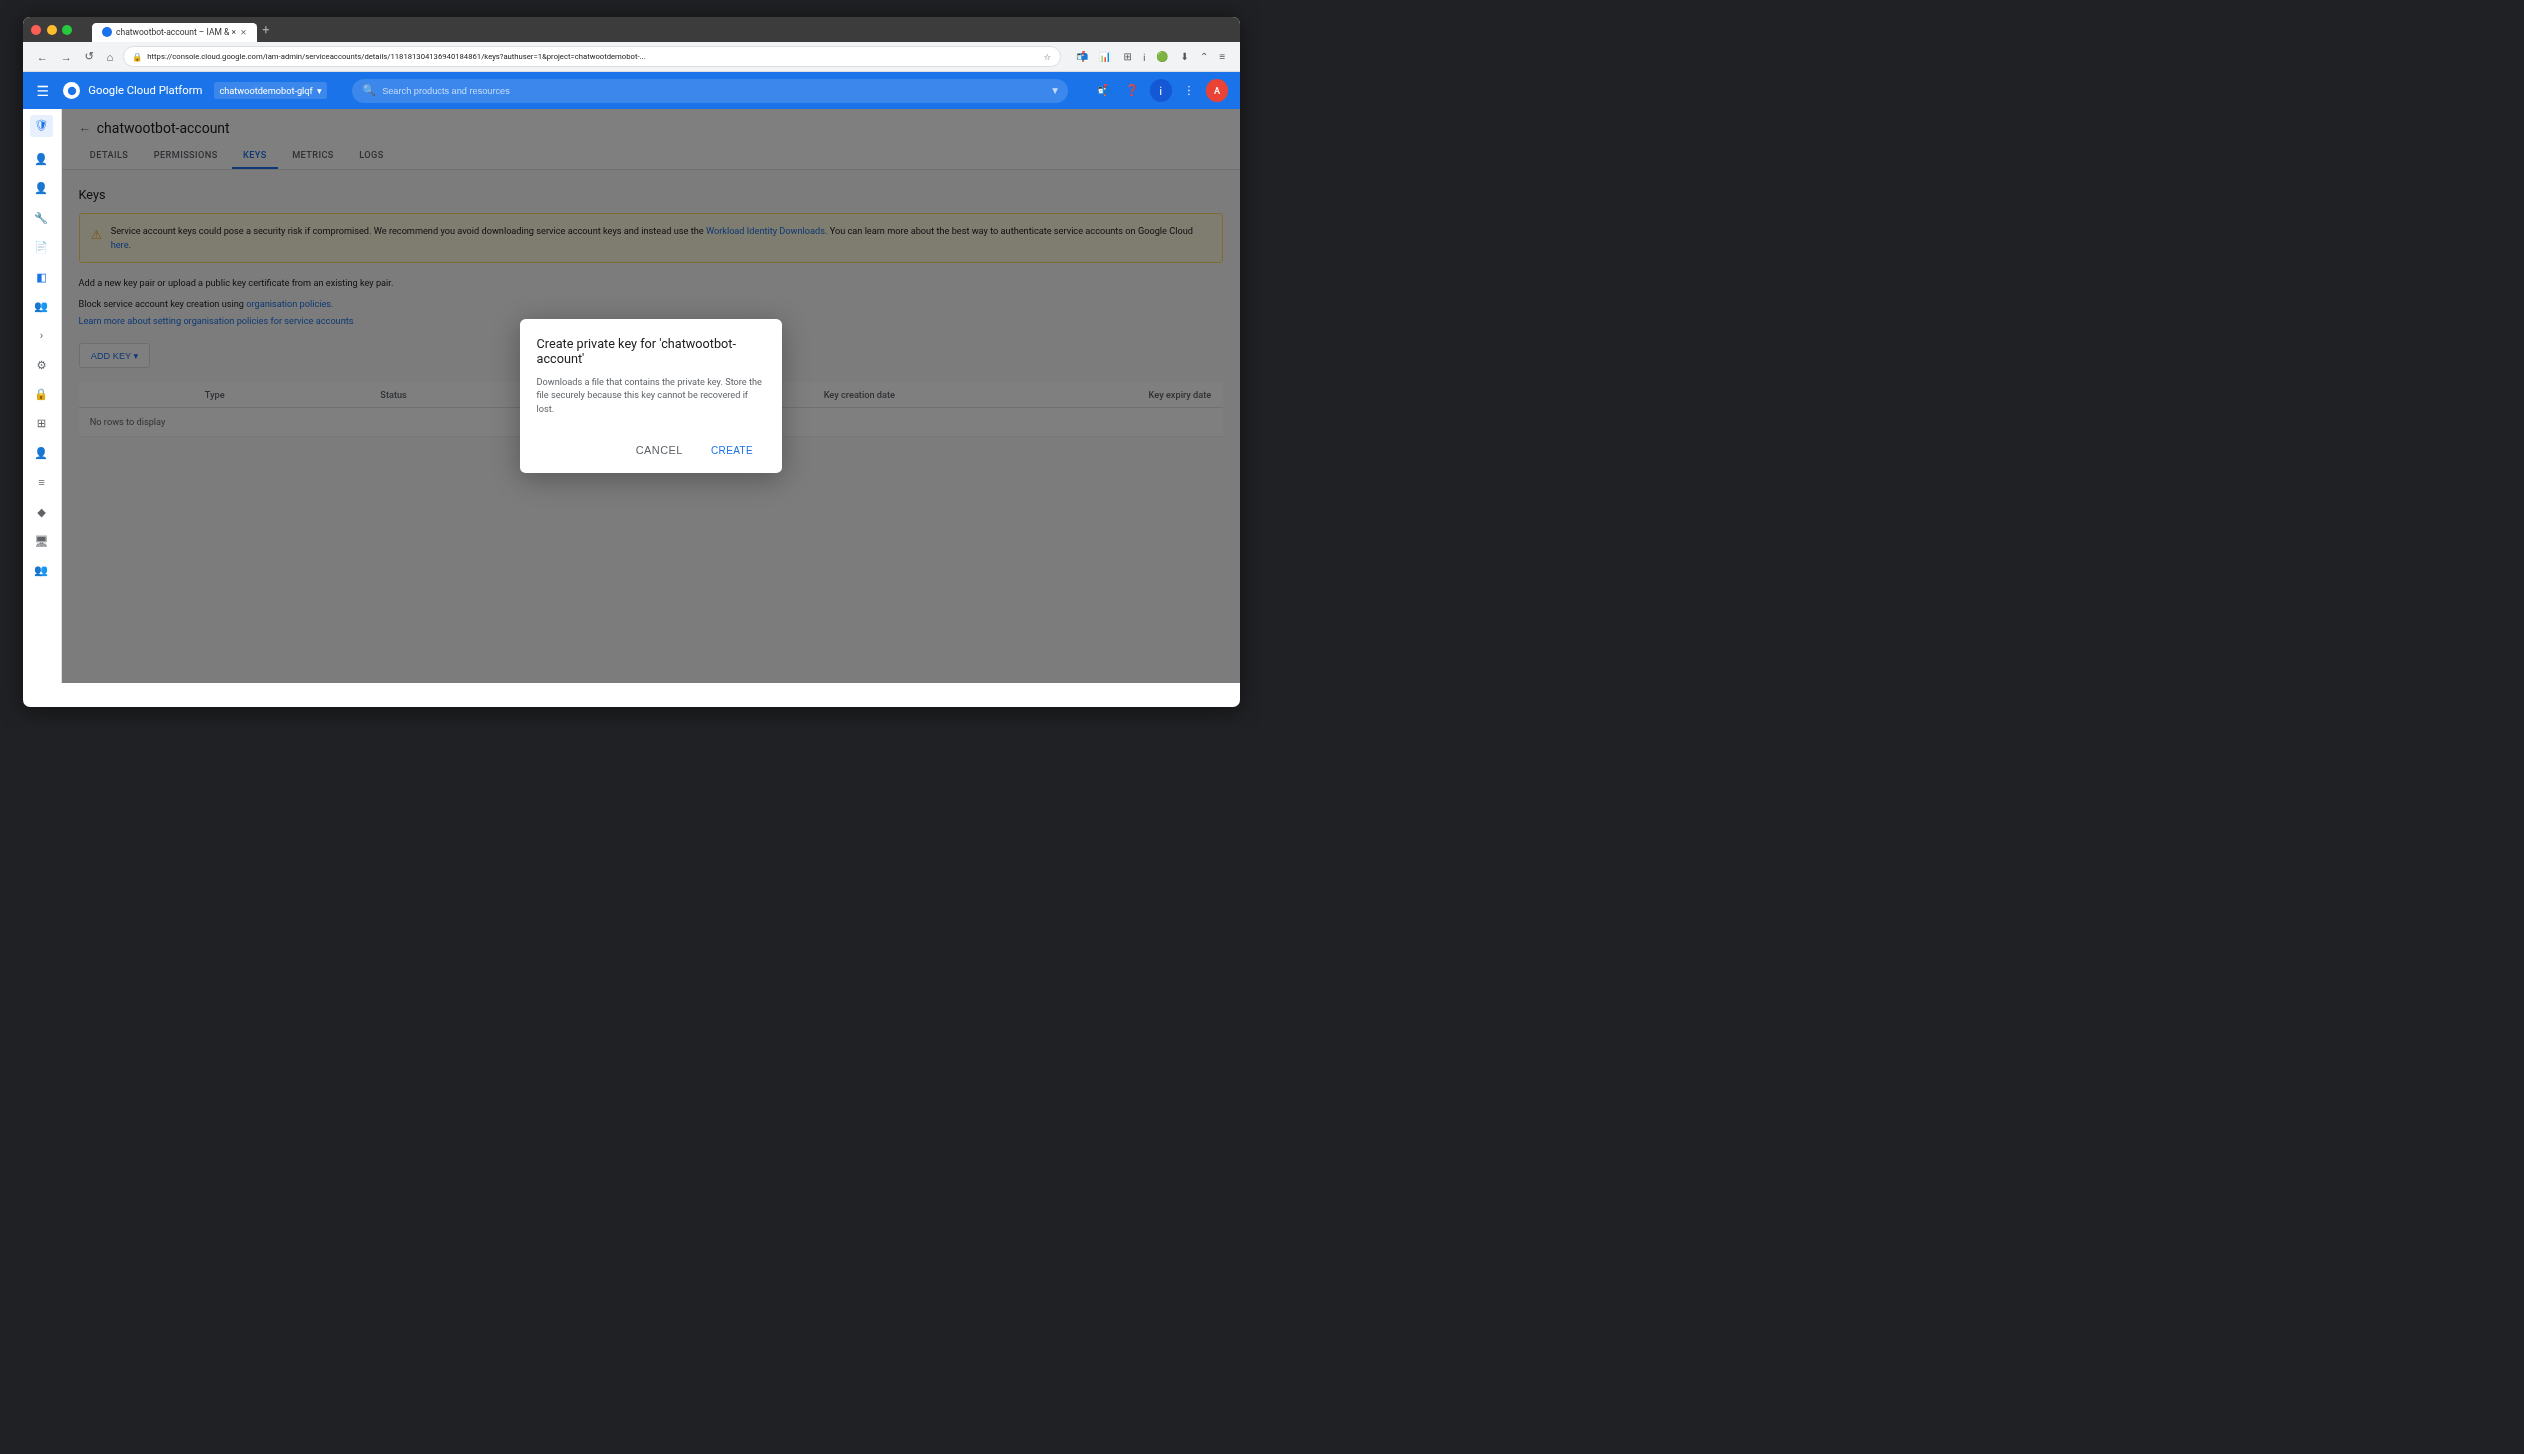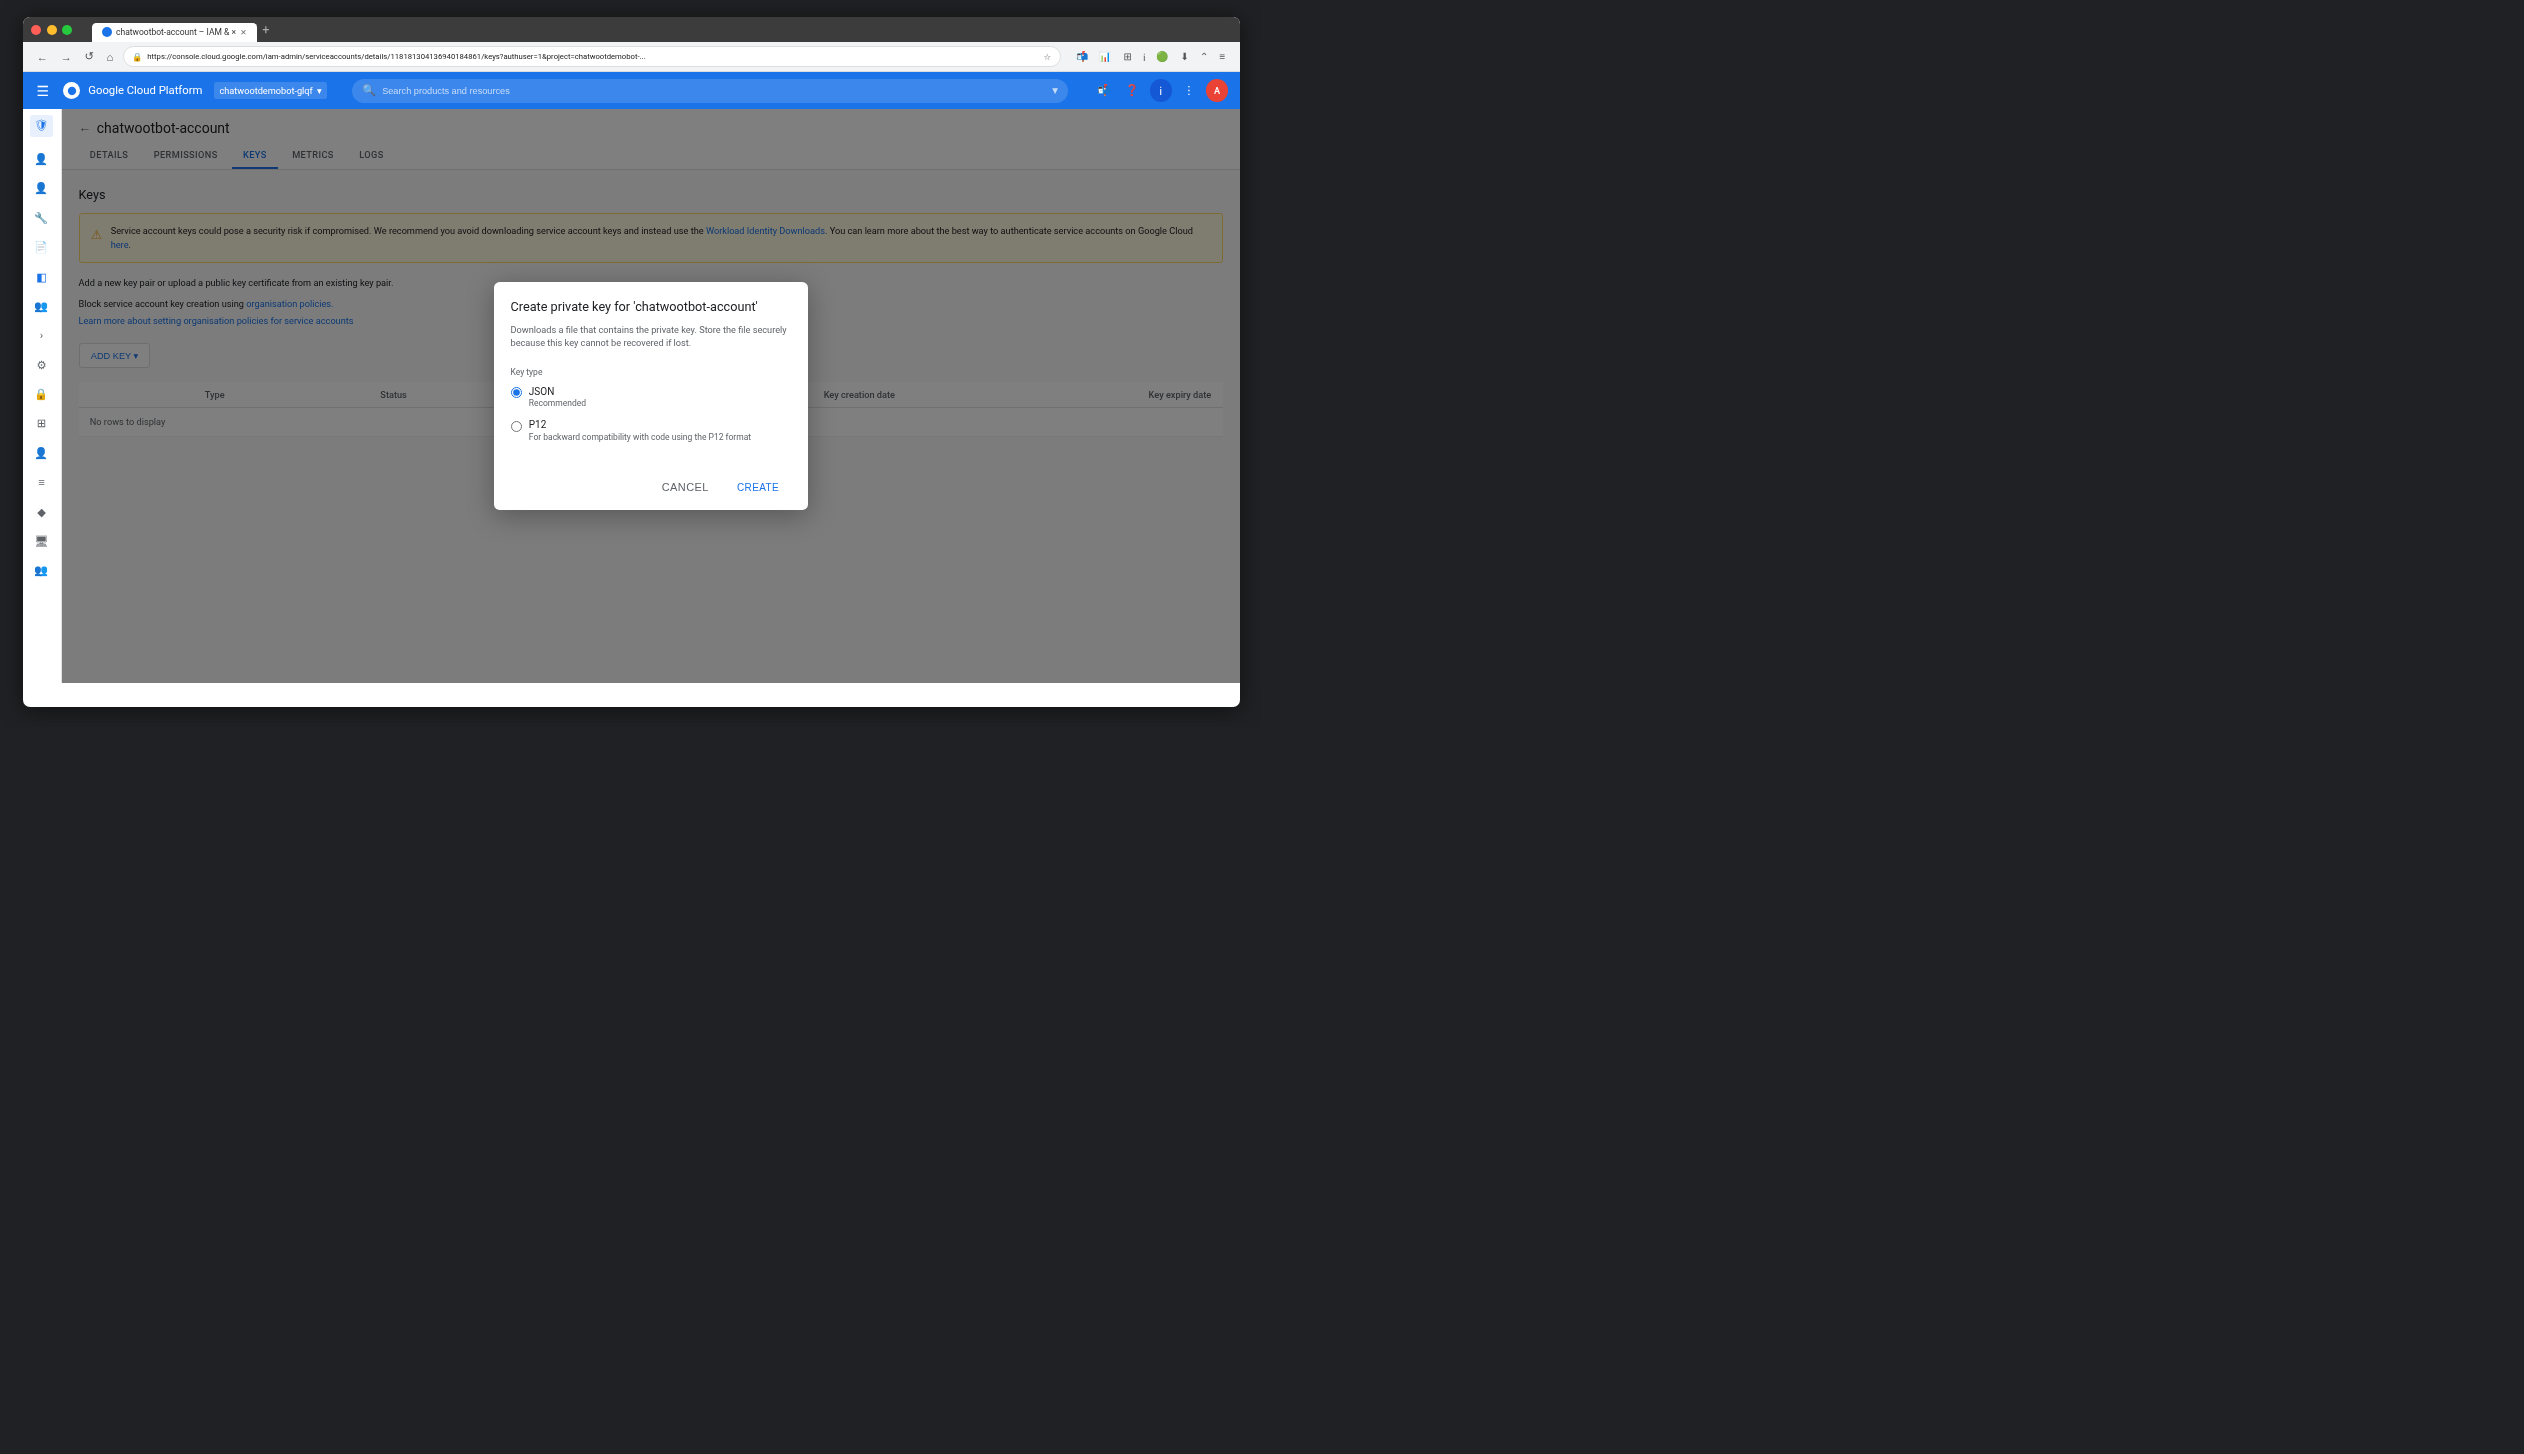--- a/index.html
+++ b/index.html
@@ -414,21 +414,21 @@
       background: rgba(0,0,0,0.5);
       display: flex;
       align-items: center;
       justify-content: center;
       z-index: 100;
     }
 
     .modal-dialog {
       background: #fff;
       border-radius: 5.6px;
-      width: 314px;
+      width: 262px;
       box-shadow: 0 5.6px 28px rgba(0,0,0,0.3);
       padding: 0;
       overflow: hidden;
     }
 
     .modal-title {
       font-size: 12.7px;
       color: #202124;
       font-weight: 400;
       padding: 17px 17px 8.5px;
@@ -674,39 +674,20 @@
                 <td colspan="5">No rows to display</td>
               </tr>
             </tbody>
           </table>
         </div>
 
         <div class="modal-overlay">
           <div class="modal-dialog">
             <h2 class="modal-title">Create private key for 'chatwootbot-account'</h2>
             <p class="modal-desc">Downloads a file that contains the private key. Store the file securely because this key cannot be recovered if lost.</p>
-            <div class="modal-body">
-              <div class="key-type-label">Key type</div>
-
-              <div class="radio-option">
-                <input type="radio" class="radio-input" name="keytype" checked="" style="">
-                <div class="radio-label-group">
-                  <span class="radio-label">JSON</span>
-                  <span class="radio-sublabel">Recommended</span>
-                </div>
-              </div>
-
-              <div class="radio-option">
-                <input type="radio" class="radio-input" name="keytype" style="">
-                <div class="radio-label-group">
-                  <span class="radio-label">P12</span>
-                  <span class="radio-sublabel">For backward compatibility with code using the P12 format</span>
-                </div>
-              </div>
-            </div>
 
             <div class="modal-actions">
               <button class="btn-cancel">CANCEL</button>
               <button class="btn-create">CREATE</button>
             </div>
           </div>
         </div>
 
       </div>
     </div>

